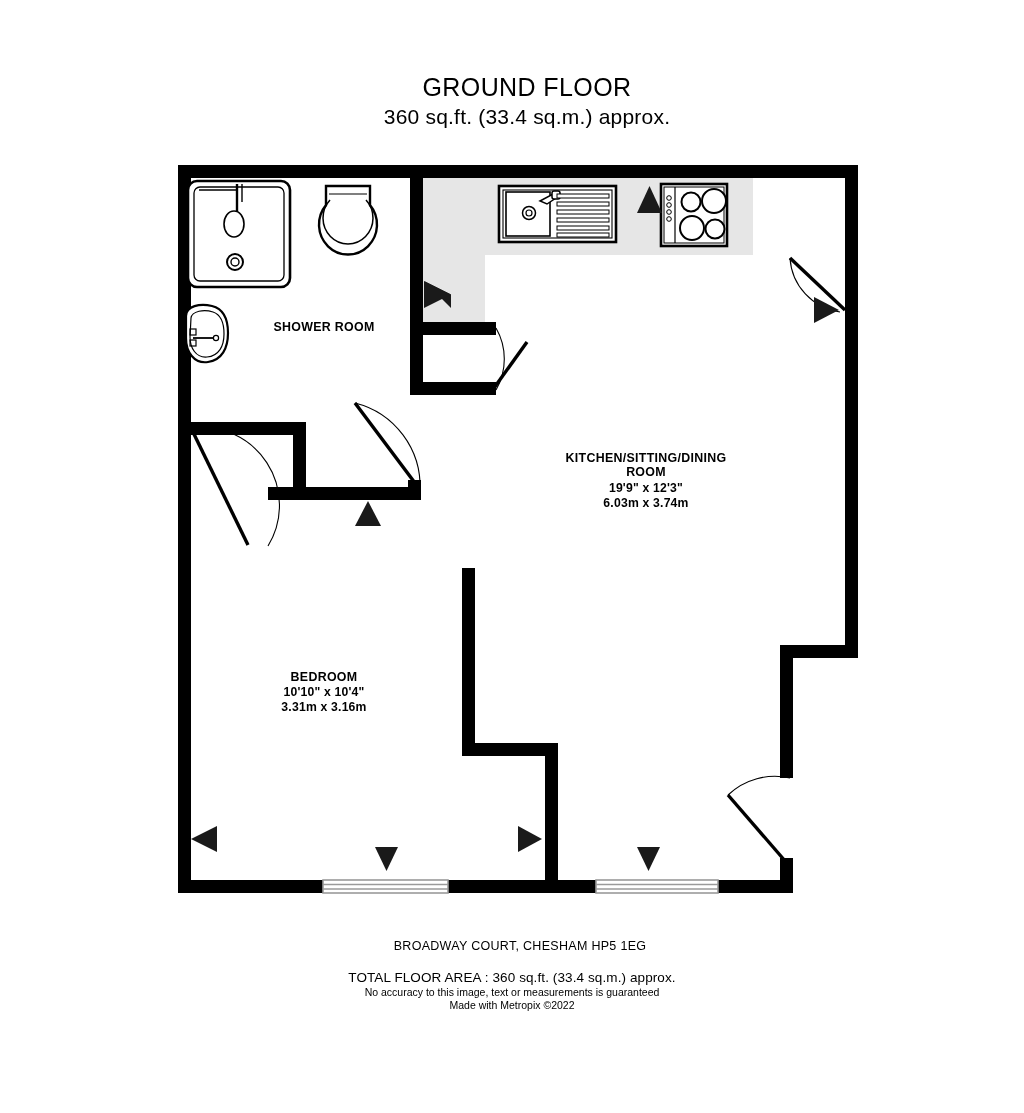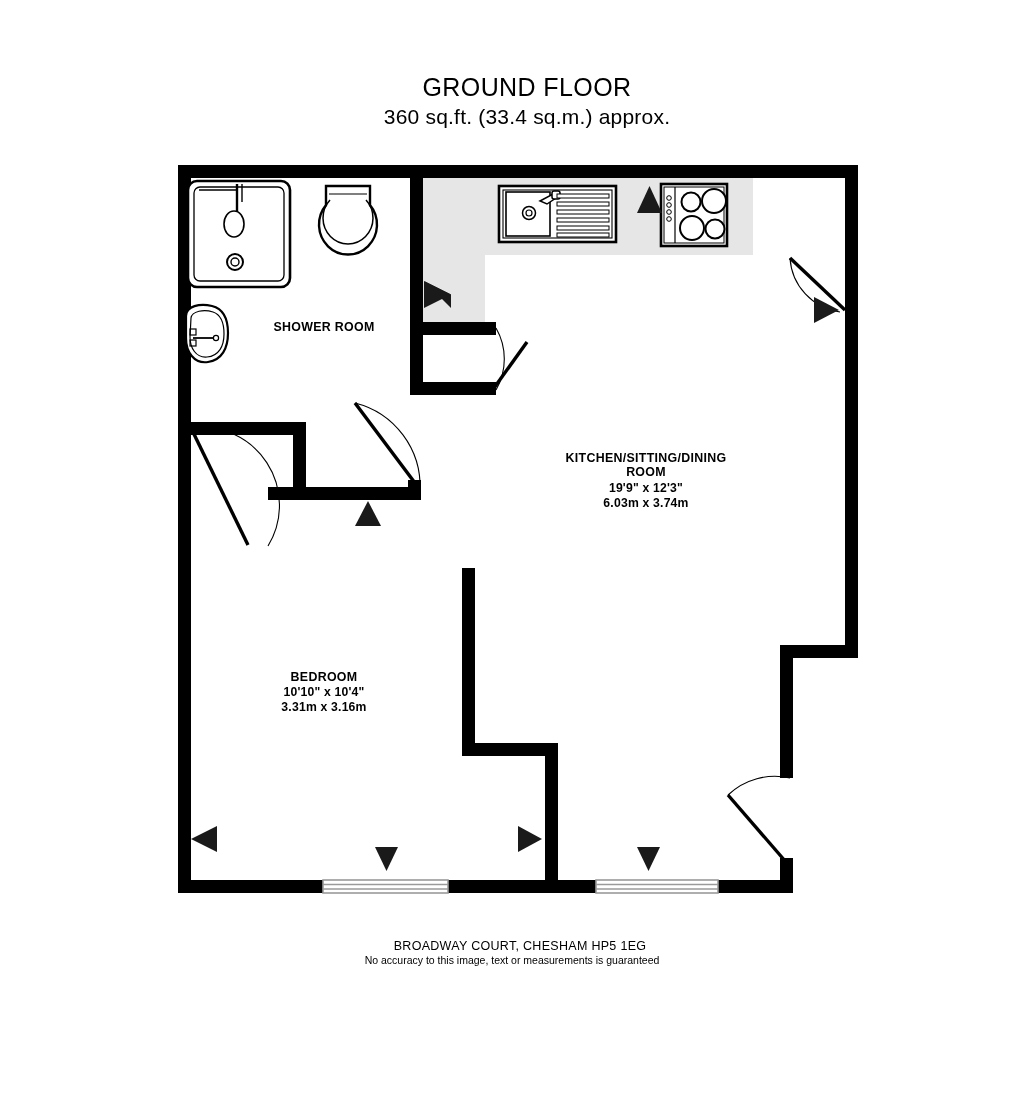--- a/index.html
+++ b/index.html
@@ -285,16 +285,18 @@
         <text class="roomlabel roomlabel-dim" x="324" y="696" text-anchor="middle">10'10"  x 10'4"</text>
         <text class="roomlabel roomlabel-dim" x="324" y="711" text-anchor="middle">3.31m  x 3.16m</text>
       </g>
 
     </g>
 
   </svg>
 
   <div class="footer-block">
     <div class="footer-address">BROADWAY COURT, CHESHAM HP5 1EG</div>
+    <div class="footer-total">TOTAL FLOOR AREA : 360 sq.ft. (33.4 sq.m.) approx.</div>
     <div class="footer-disclaimer">No accuracy to this image, text or measurements is guaranteed</div>
+    <div class="footer-disclaimer">Made with Metropix ©2022</div>
   </div>
 
 </div>
 
 </body></html>

